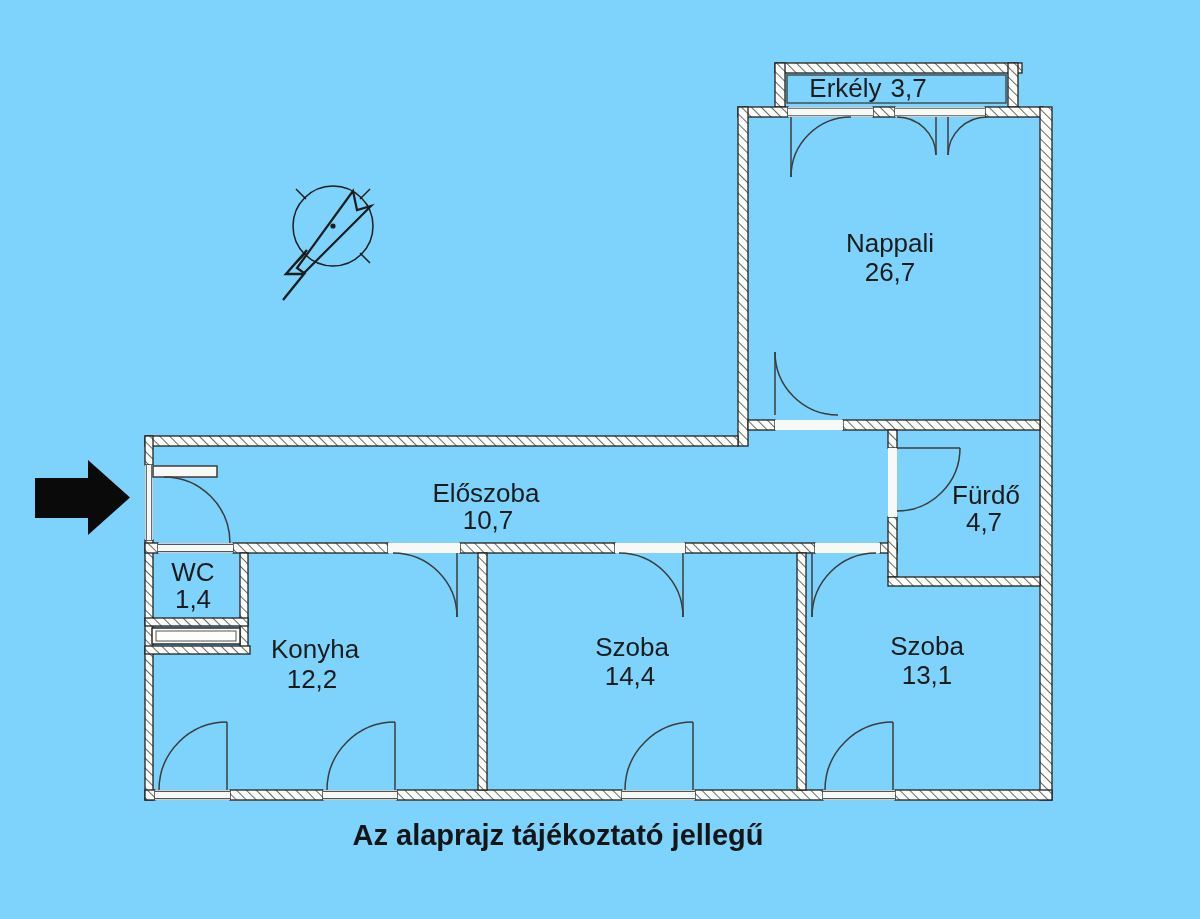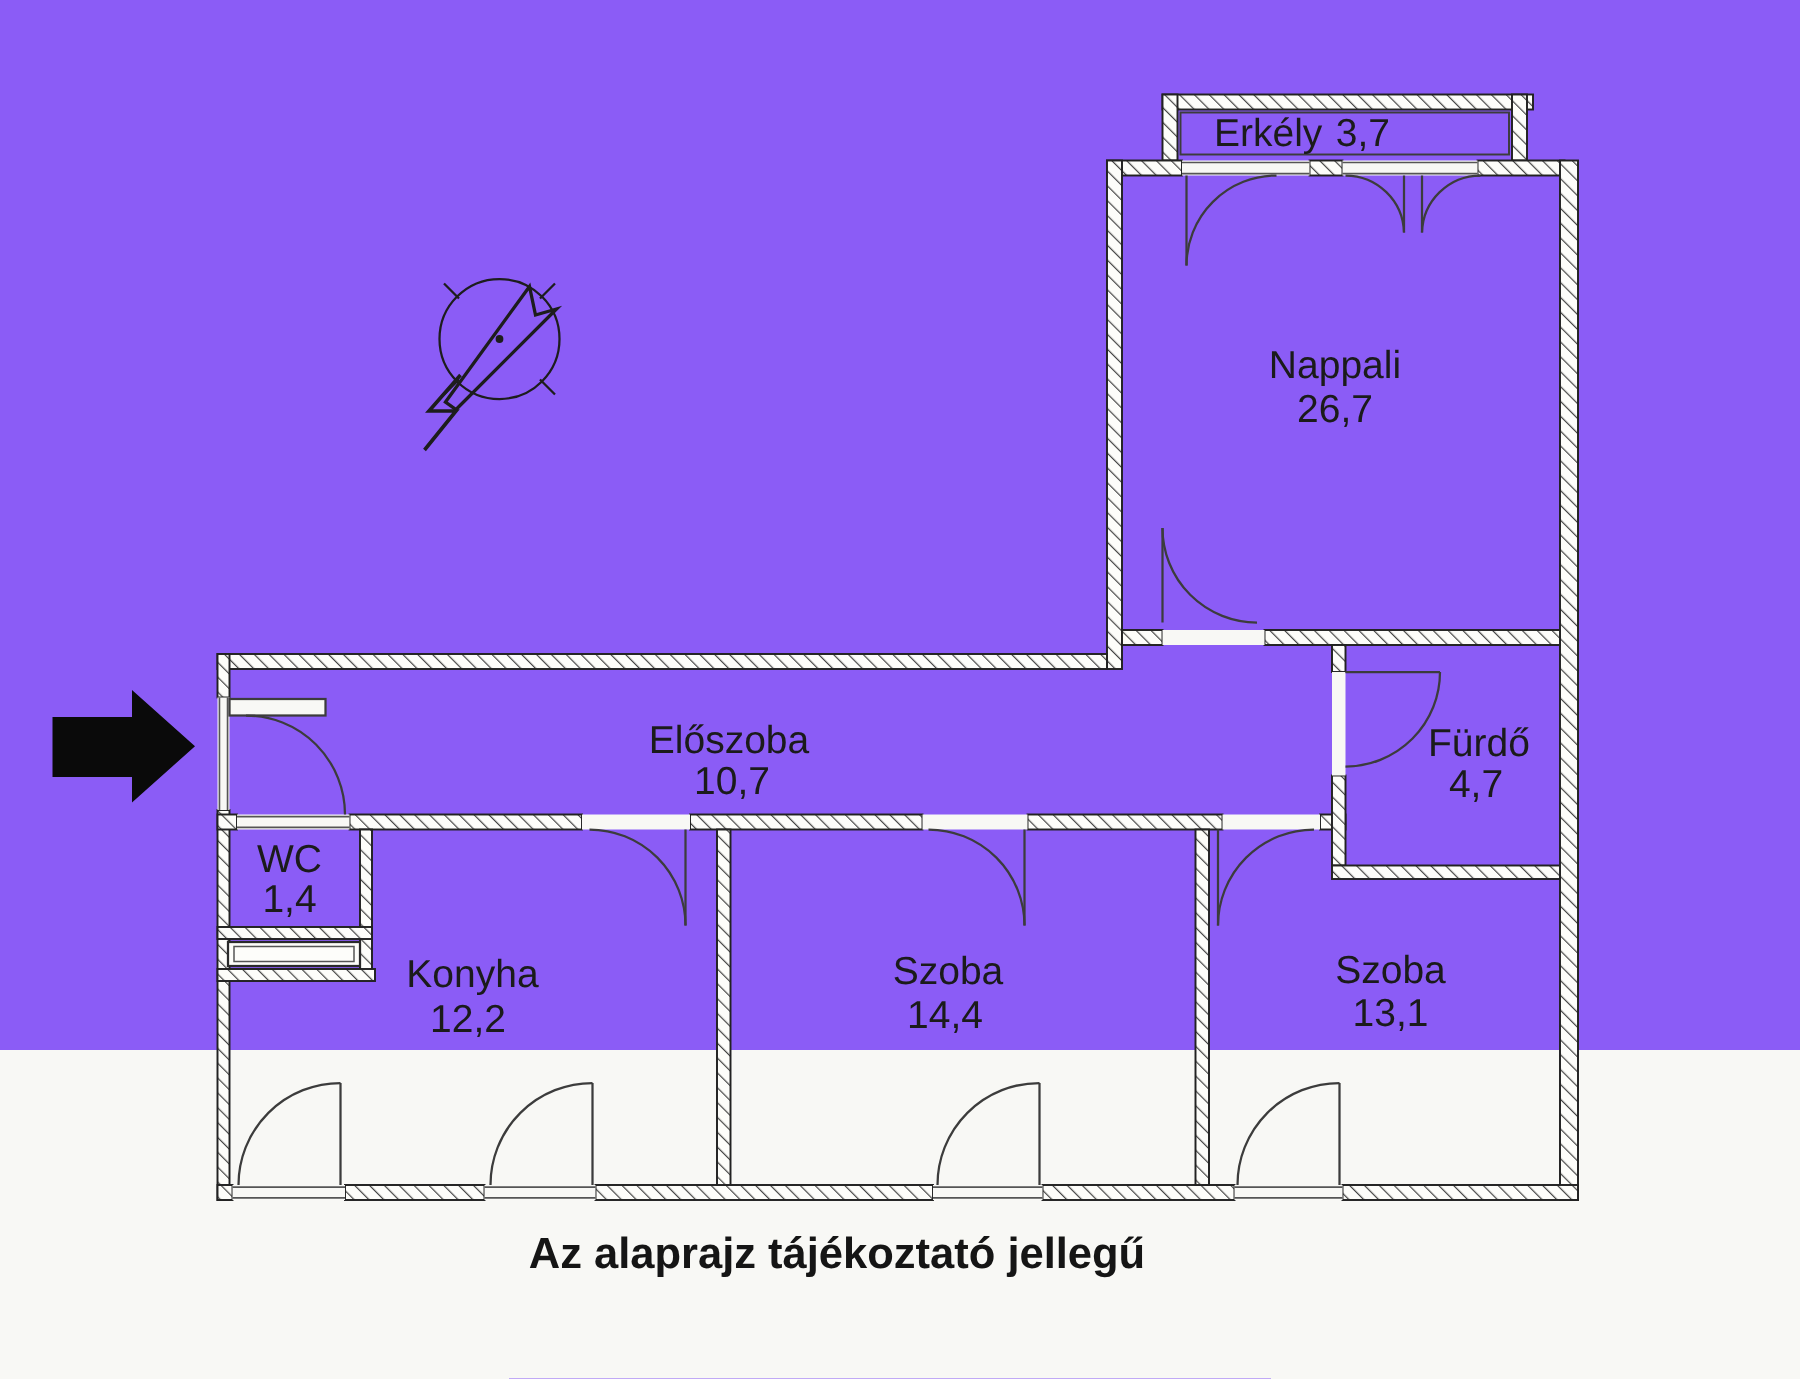--- a/index.html
+++ b/index.html
@@ -2,21 +2,21 @@
 <html><head>
 <meta charset="utf-8">
 <style>
   html,body{margin:0;padding:0;}
   body{
     width:1200px;height:919px;
     background:#f8f8f5;
     font-family:"Liberation Sans", sans-serif;
     overflow:hidden;
   }
-  .stage{position:relative;width:1200px;height:700px;background:#8b5cf6;}
+  .stage{position:relative;width:1200px;height:919px;background:#7dd3fc;}
   svg{display:block;}
   .room-label{fill:#1b1b1b;font-size:26px;font-family:"Liberation Sans",sans-serif;}
   .caption-text{fill:#151515;font-size:29px;font-weight:bold;font-family:"Liberation Sans",sans-serif;}
   .wall{stroke:#222222;stroke-width:1.3;}
   .sill{stroke:#555555;stroke-width:1.1;}
   .door{stroke:#3c3c3c;stroke-width:1.5;fill:none;}
   .thinline{stroke:#3c3c3c;stroke-width:1.5;}
 </style>
 </head>
 <body>

